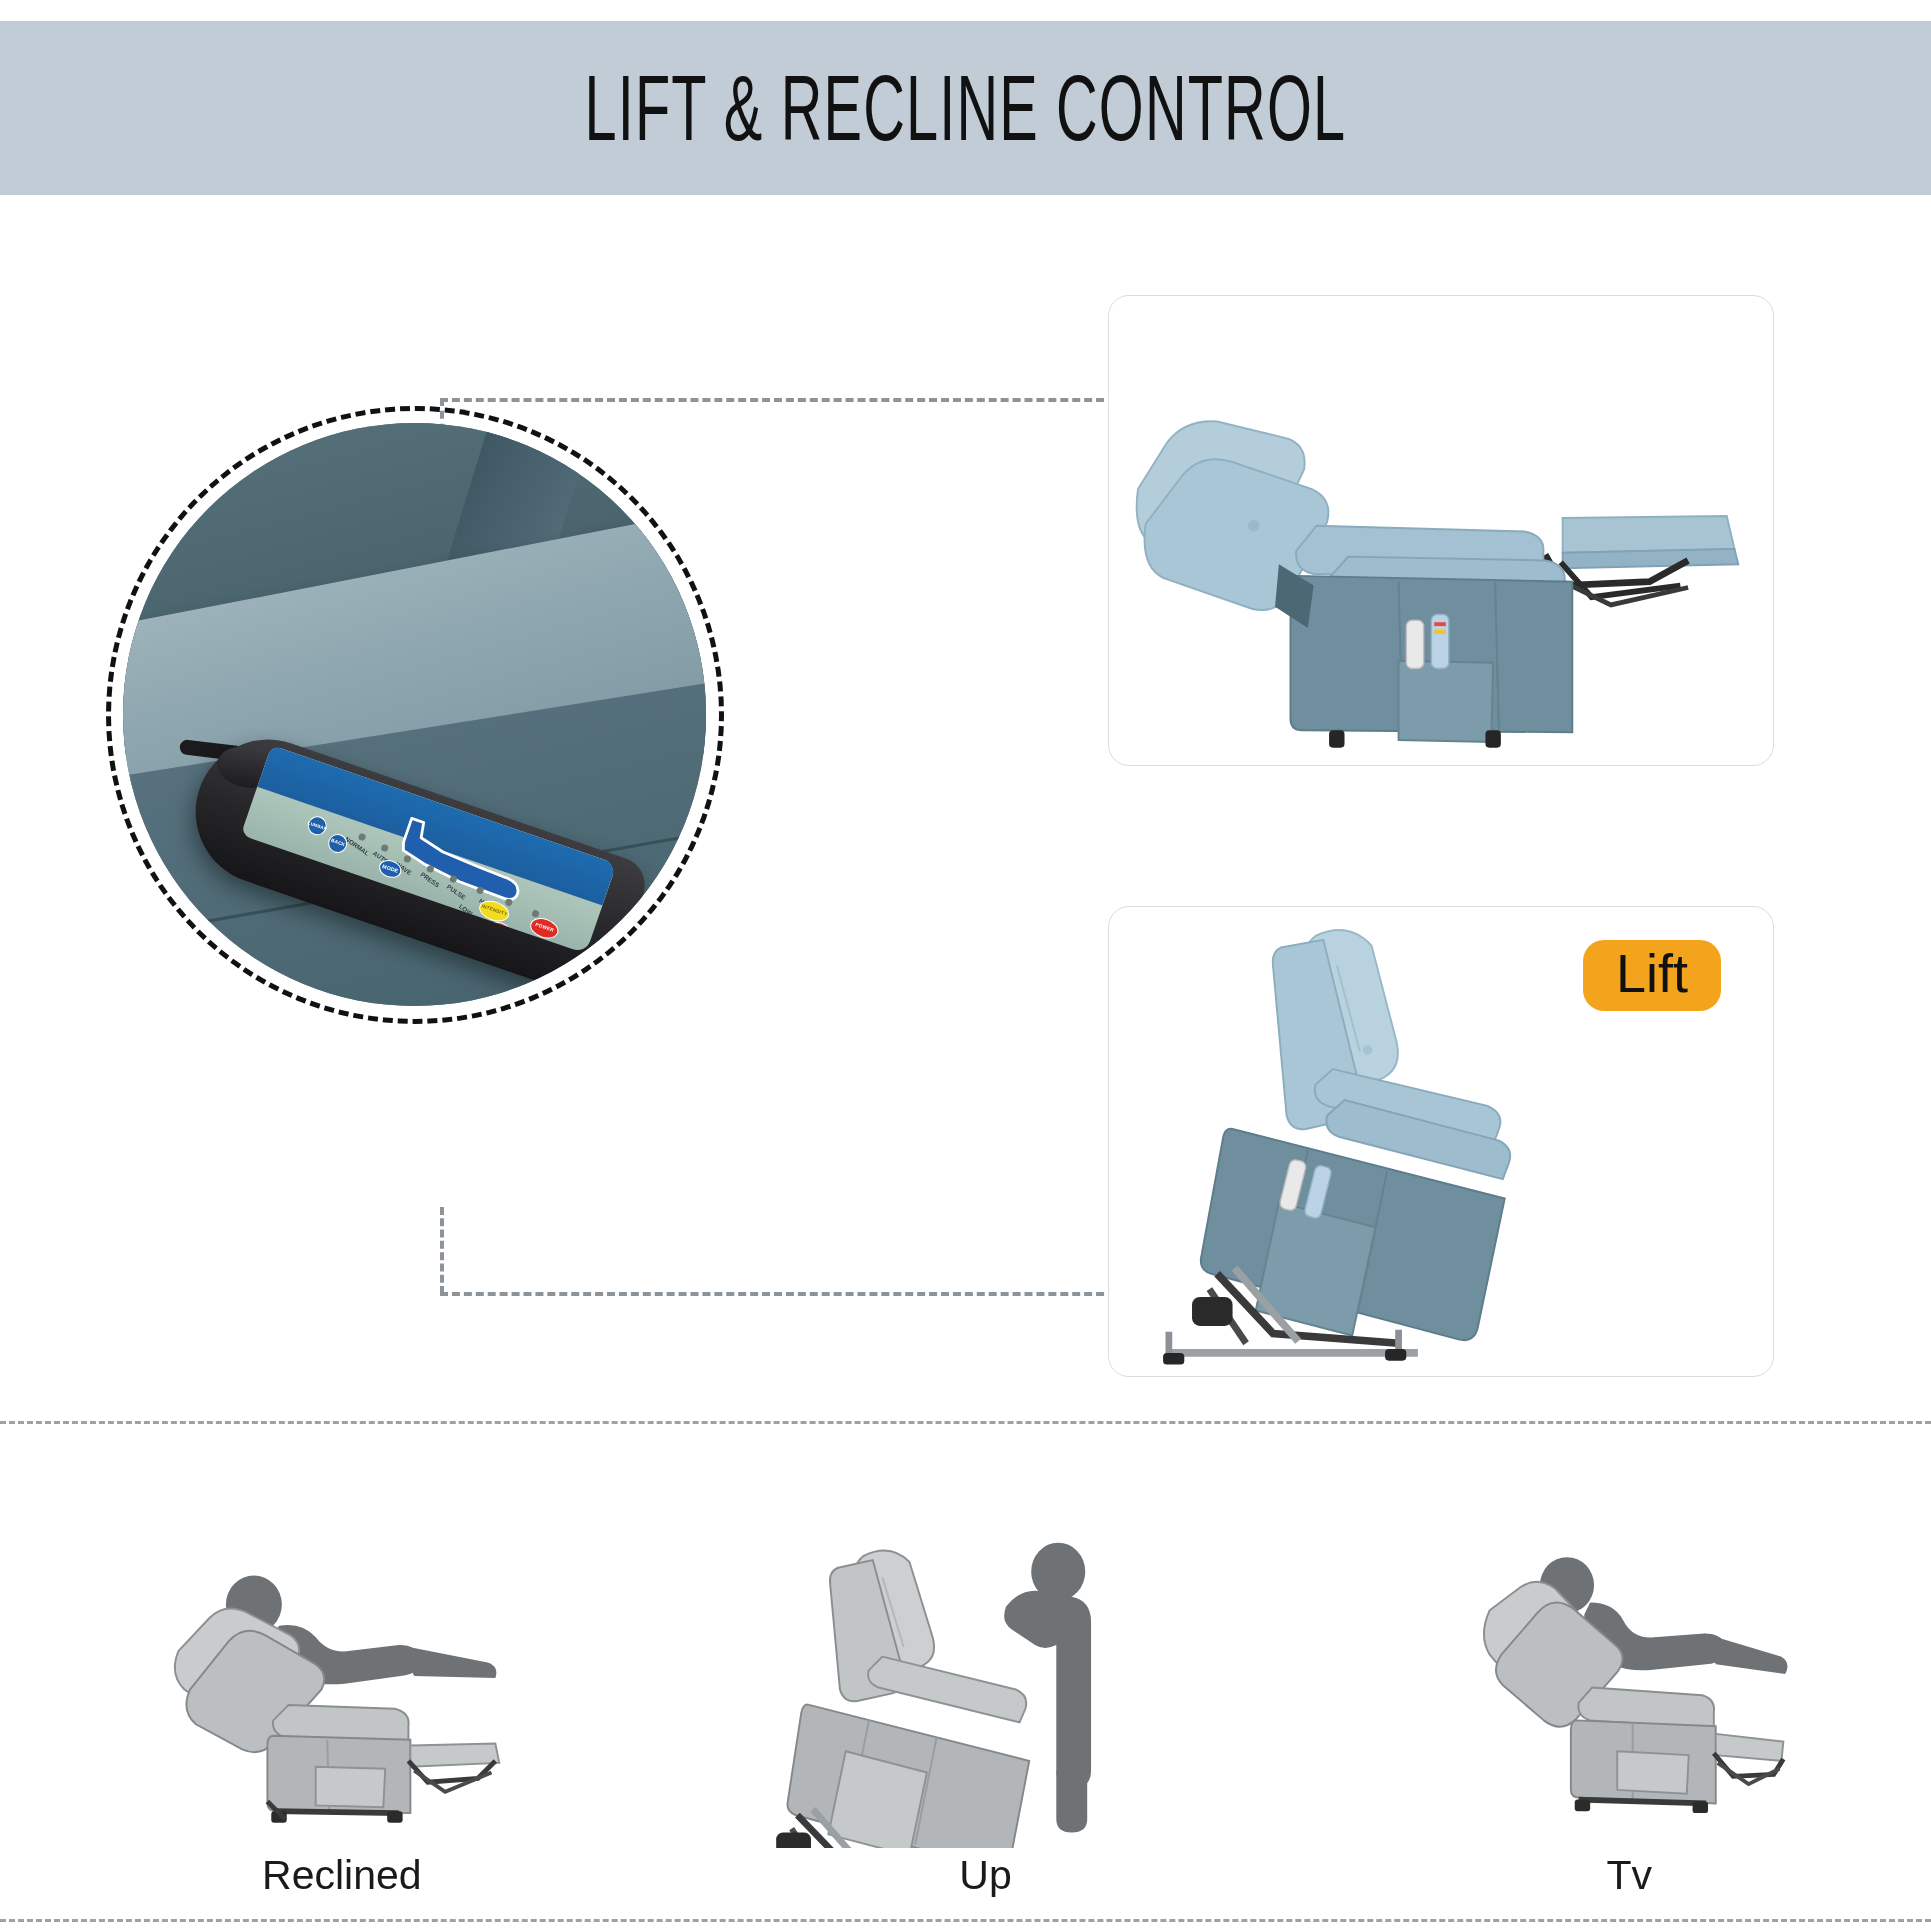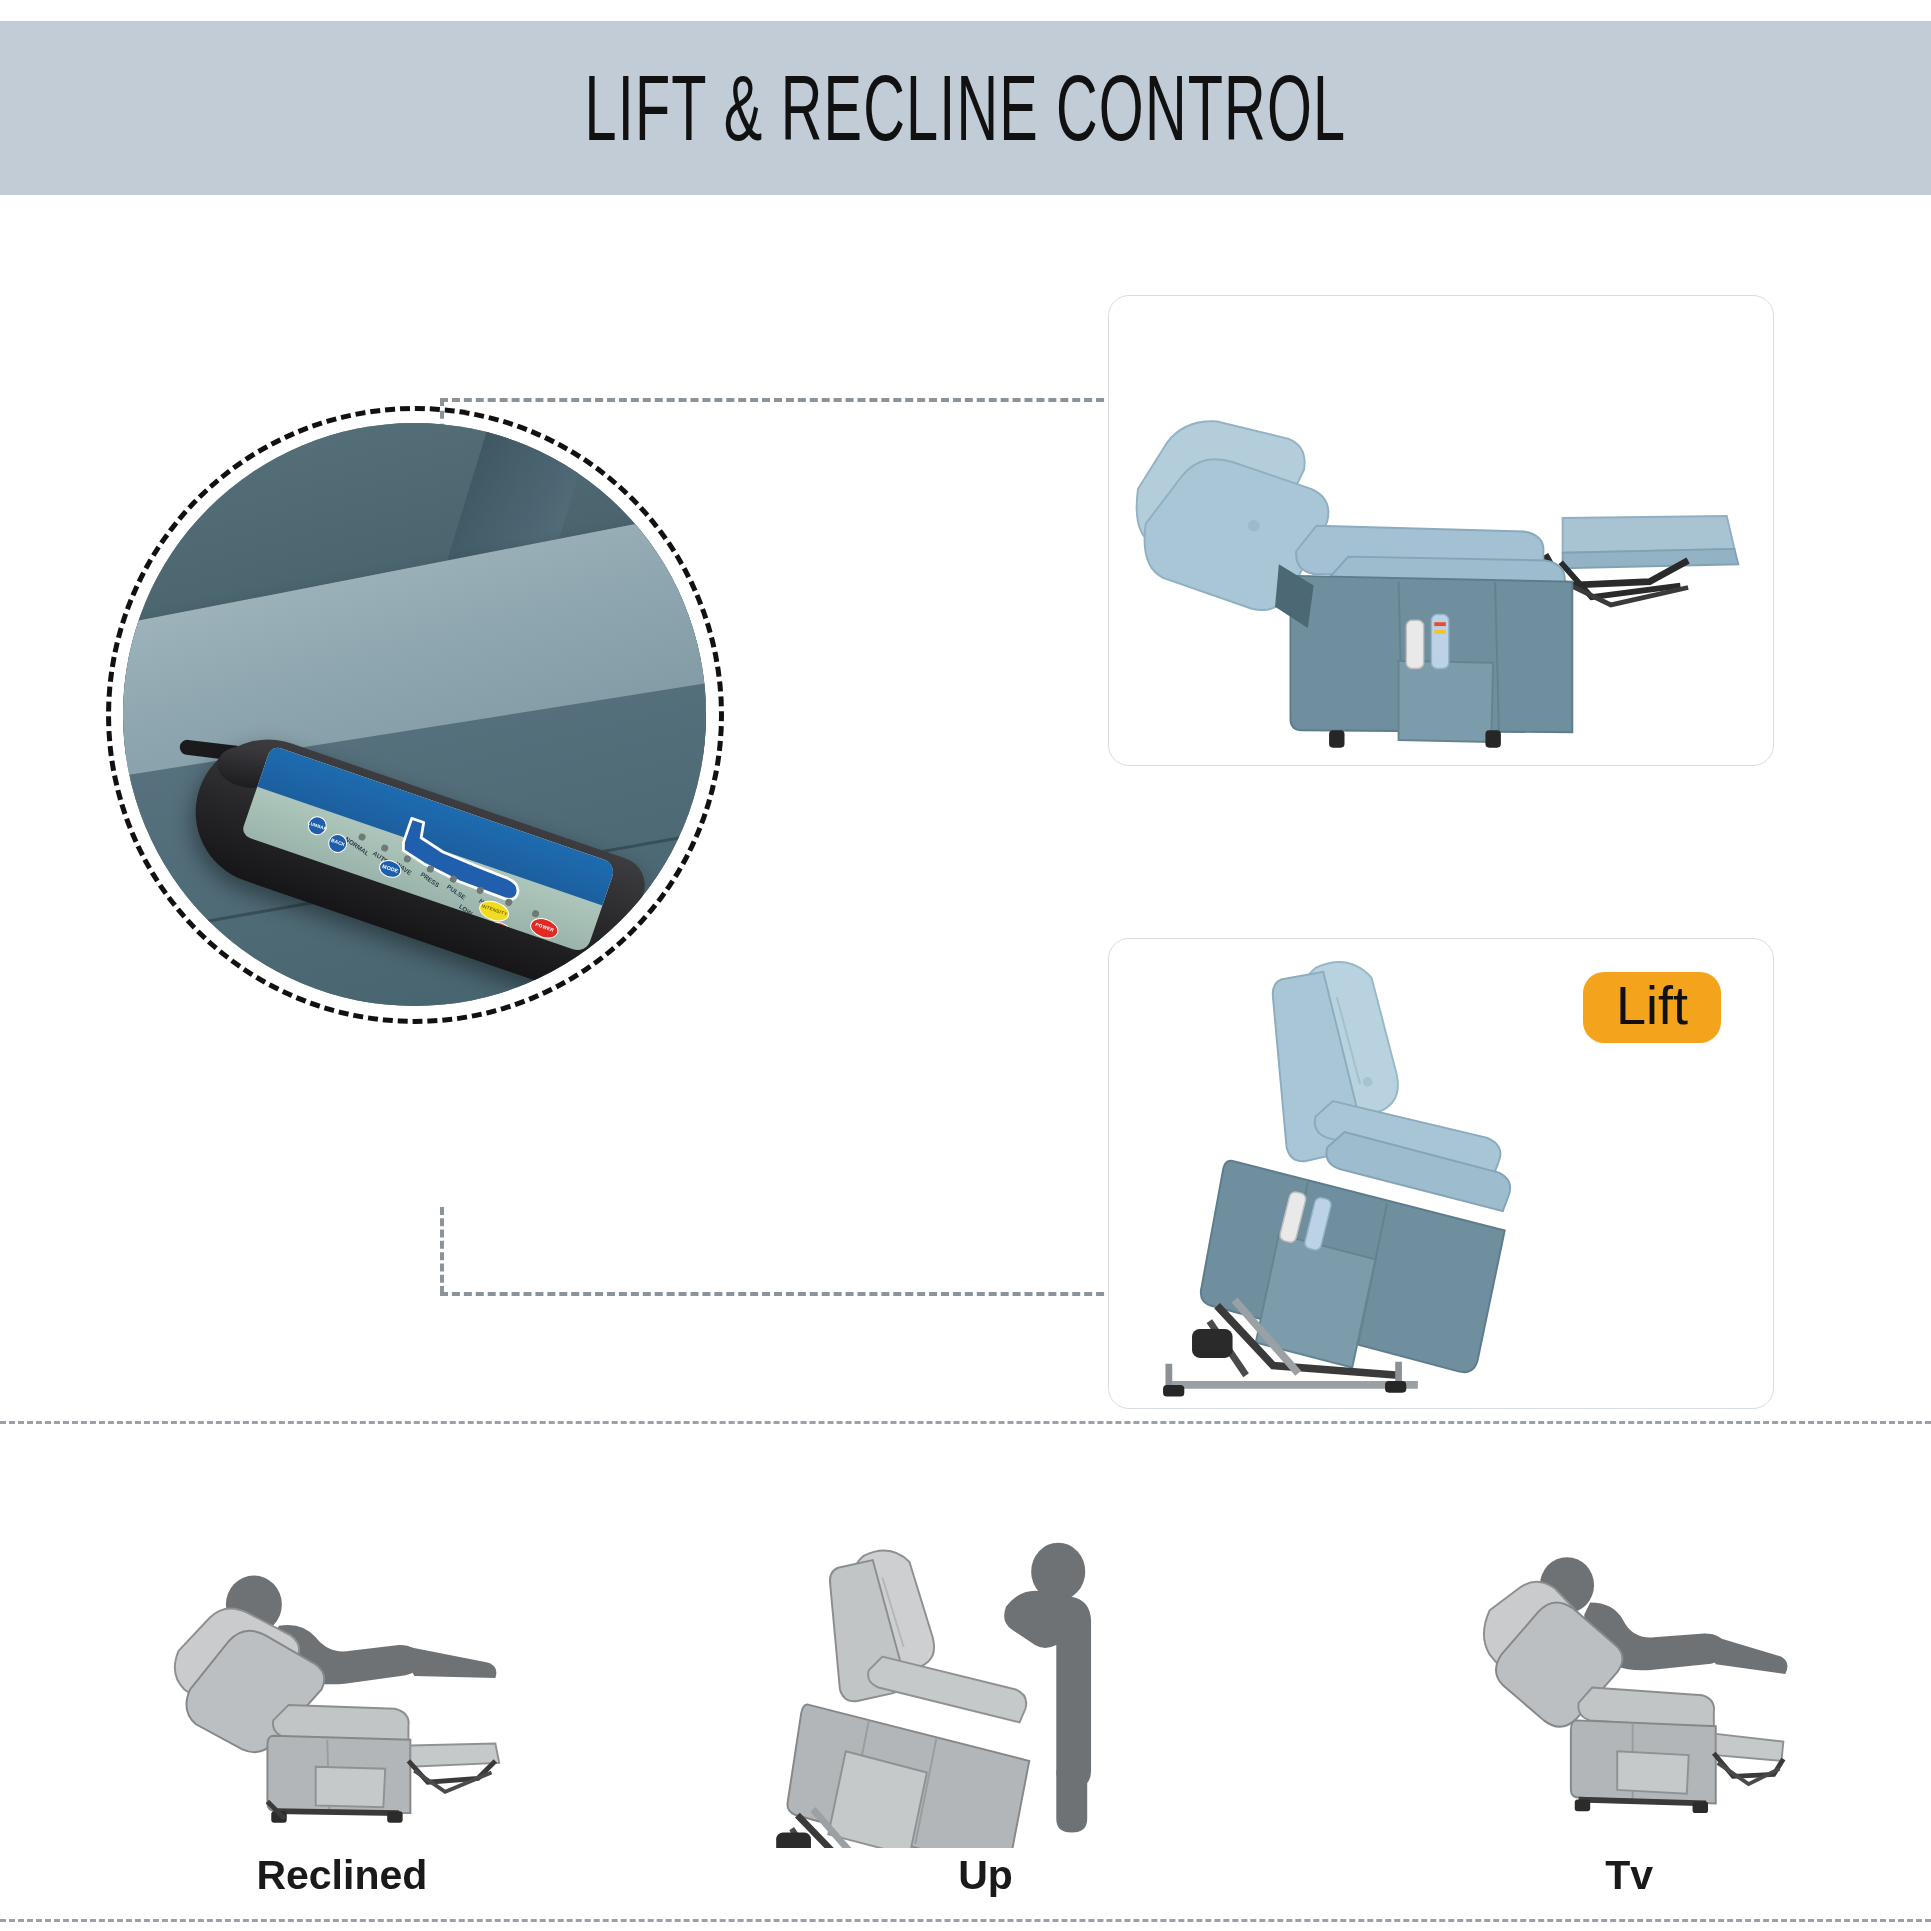--- a/index.html
+++ b/index.html
@@ -157,21 +157,21 @@
 
   
   .panel {
     position: absolute;
     background: #ffffff;
     border: 1.9px solid #d9dde0;
     border-radius: 21px;
     overflow: hidden;
   }
   .panel-recline { left: 1108px; top: 295px; width: 666px; height: 471px; }
-  .panel-lift    { left: 1108px; top: 938px; width: 666px; height: 471px; }
+  .panel-lift    { left: 1108px; top: 906px; width: 666px; height: 471px; }
 
   .badge {
     position: absolute;
     background: #f4a41c;
     border-radius: 21px;
     display: flex; align-items: center; justify-content: center;
     color: #111111;
     font-size: 54px;
     font-weight: 400;
     padding: 5.8px 33px 11.6px 33px;
@@ -203,21 +203,21 @@
     align-items: center; justify-content: flex-end;
     padding-bottom: 13.5px;
   }
   .bottom-figure {
     position: relative;
     width: 425px; height: 319px;
   }
   .bottom-label {
     font-size: 41px;
     color: #1a1a1a;
-    font-weight: 700;
+    font-weight: 400;
     margin-top: 3.9px;
     margin-left: 40px;
   }
 </style>
 </head>
 <body>
 
 <div class="header-band">
   <div class="header-title">LIFT &amp; RECLINE CONTROL</div>
 </div>

